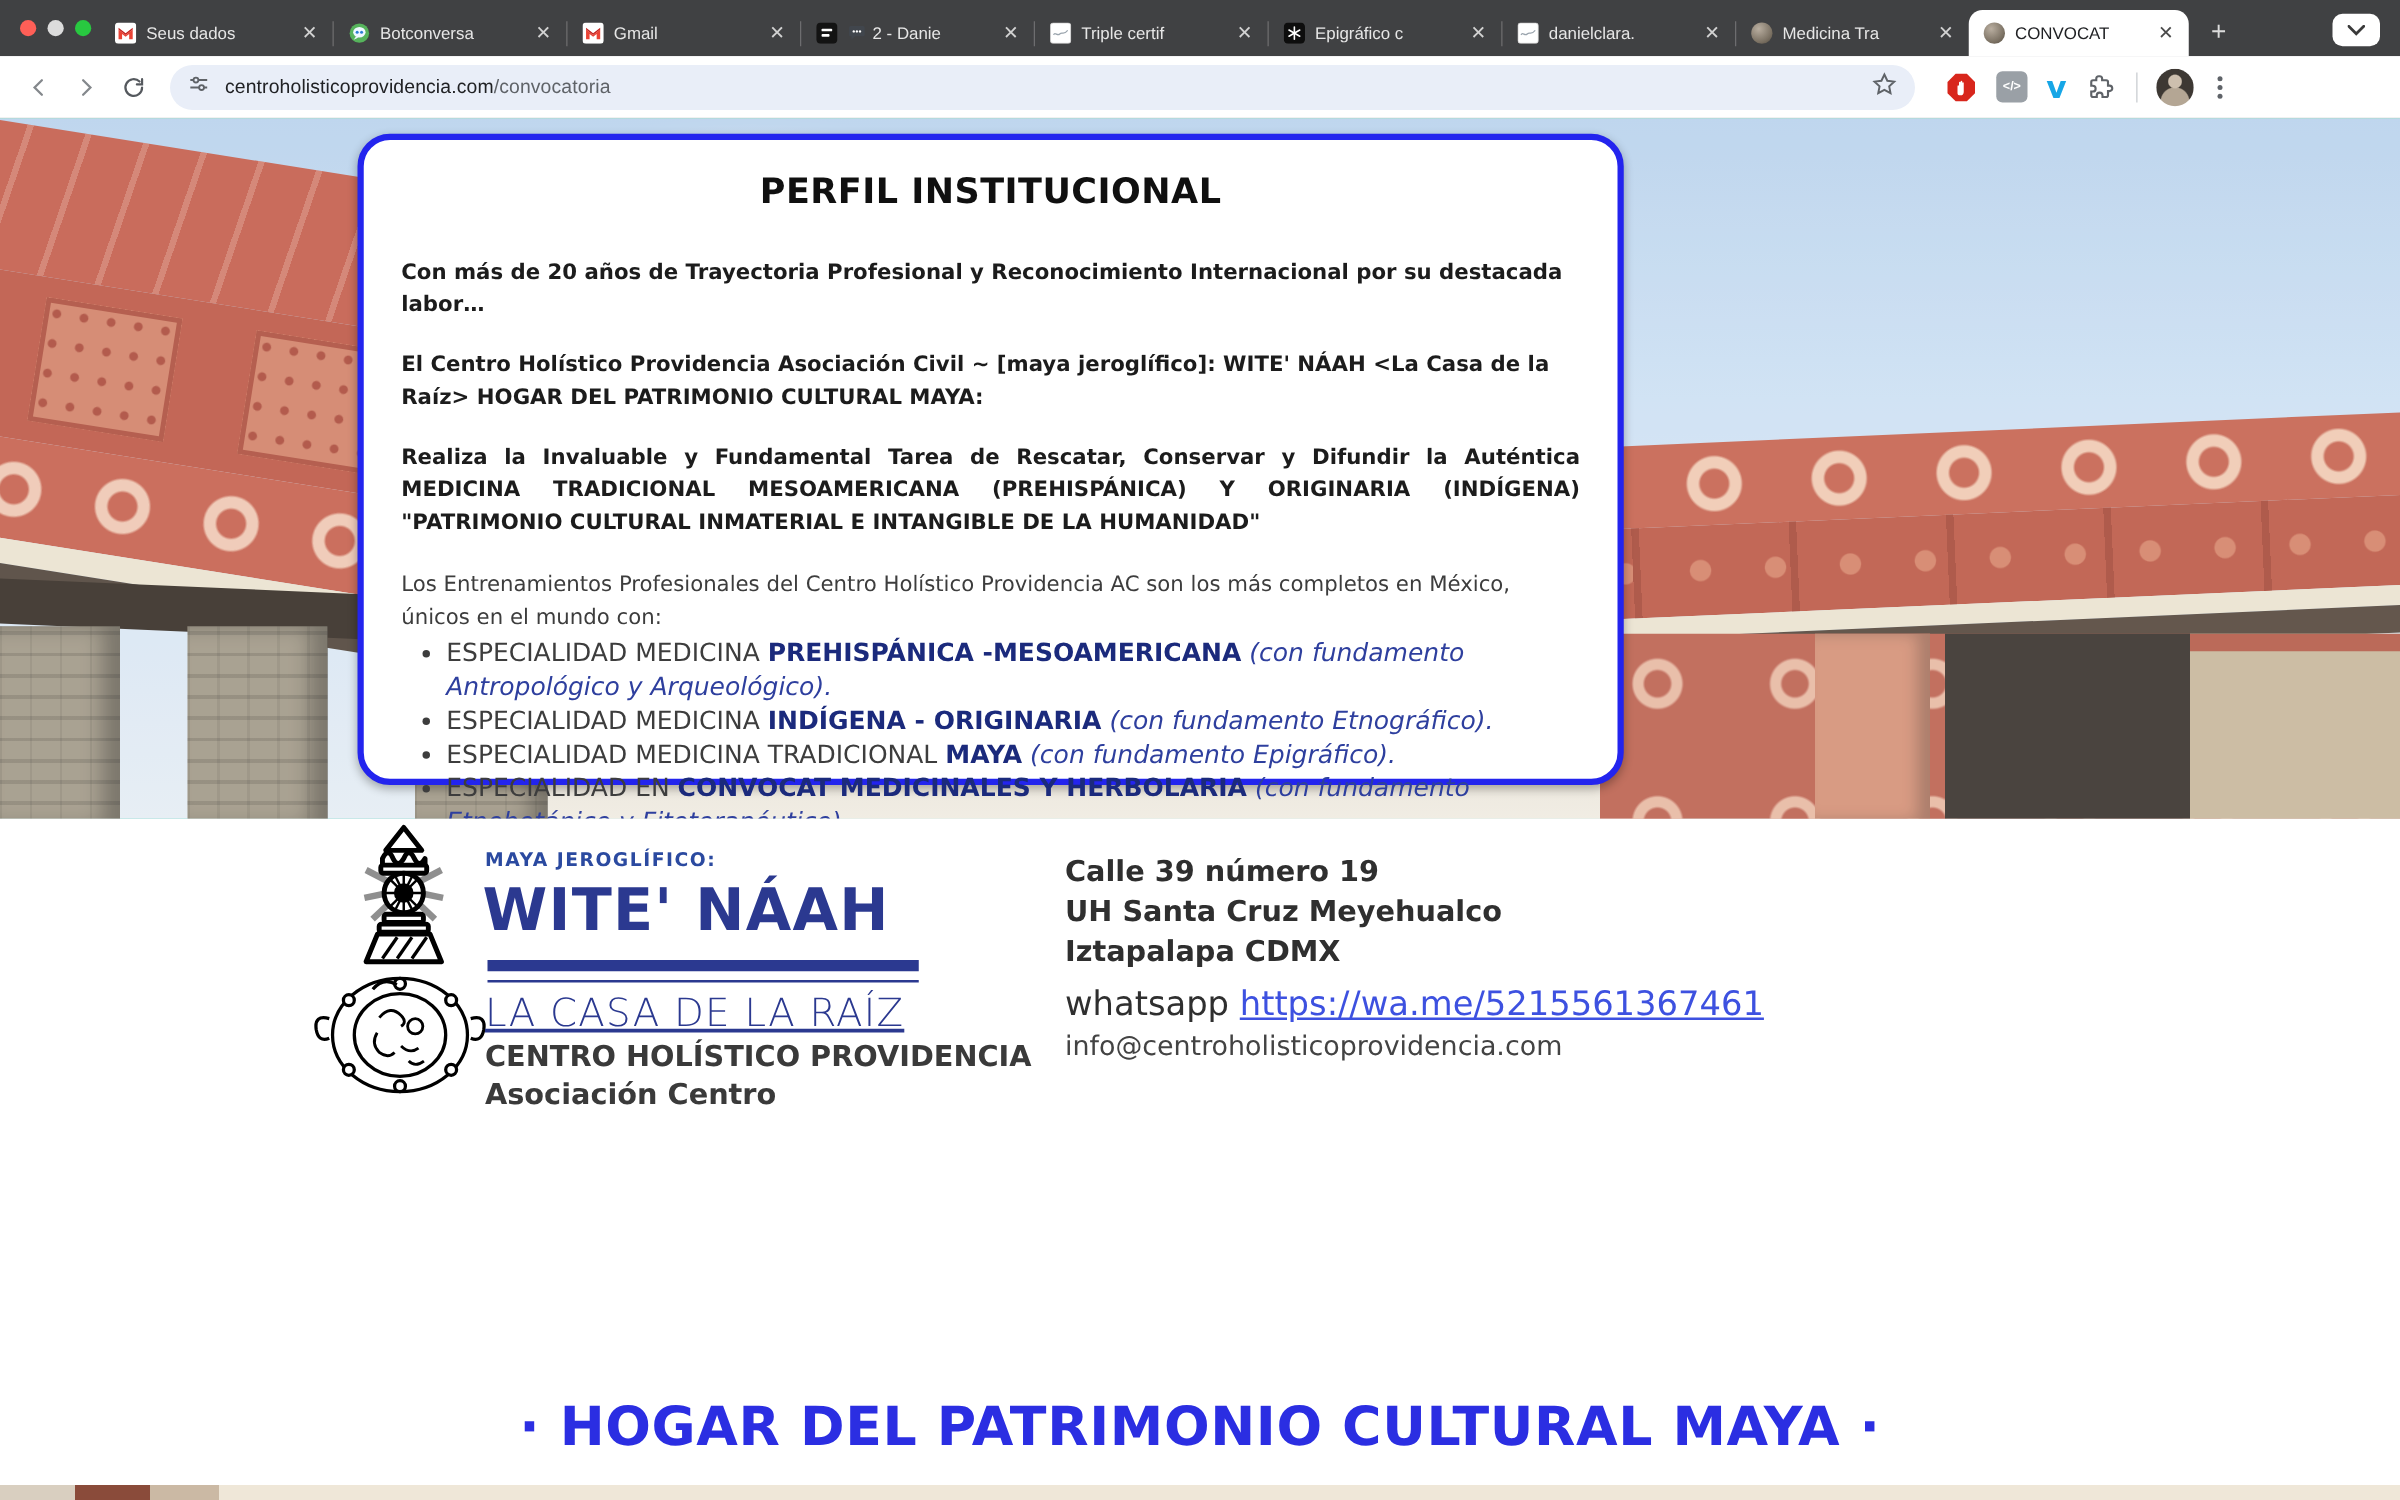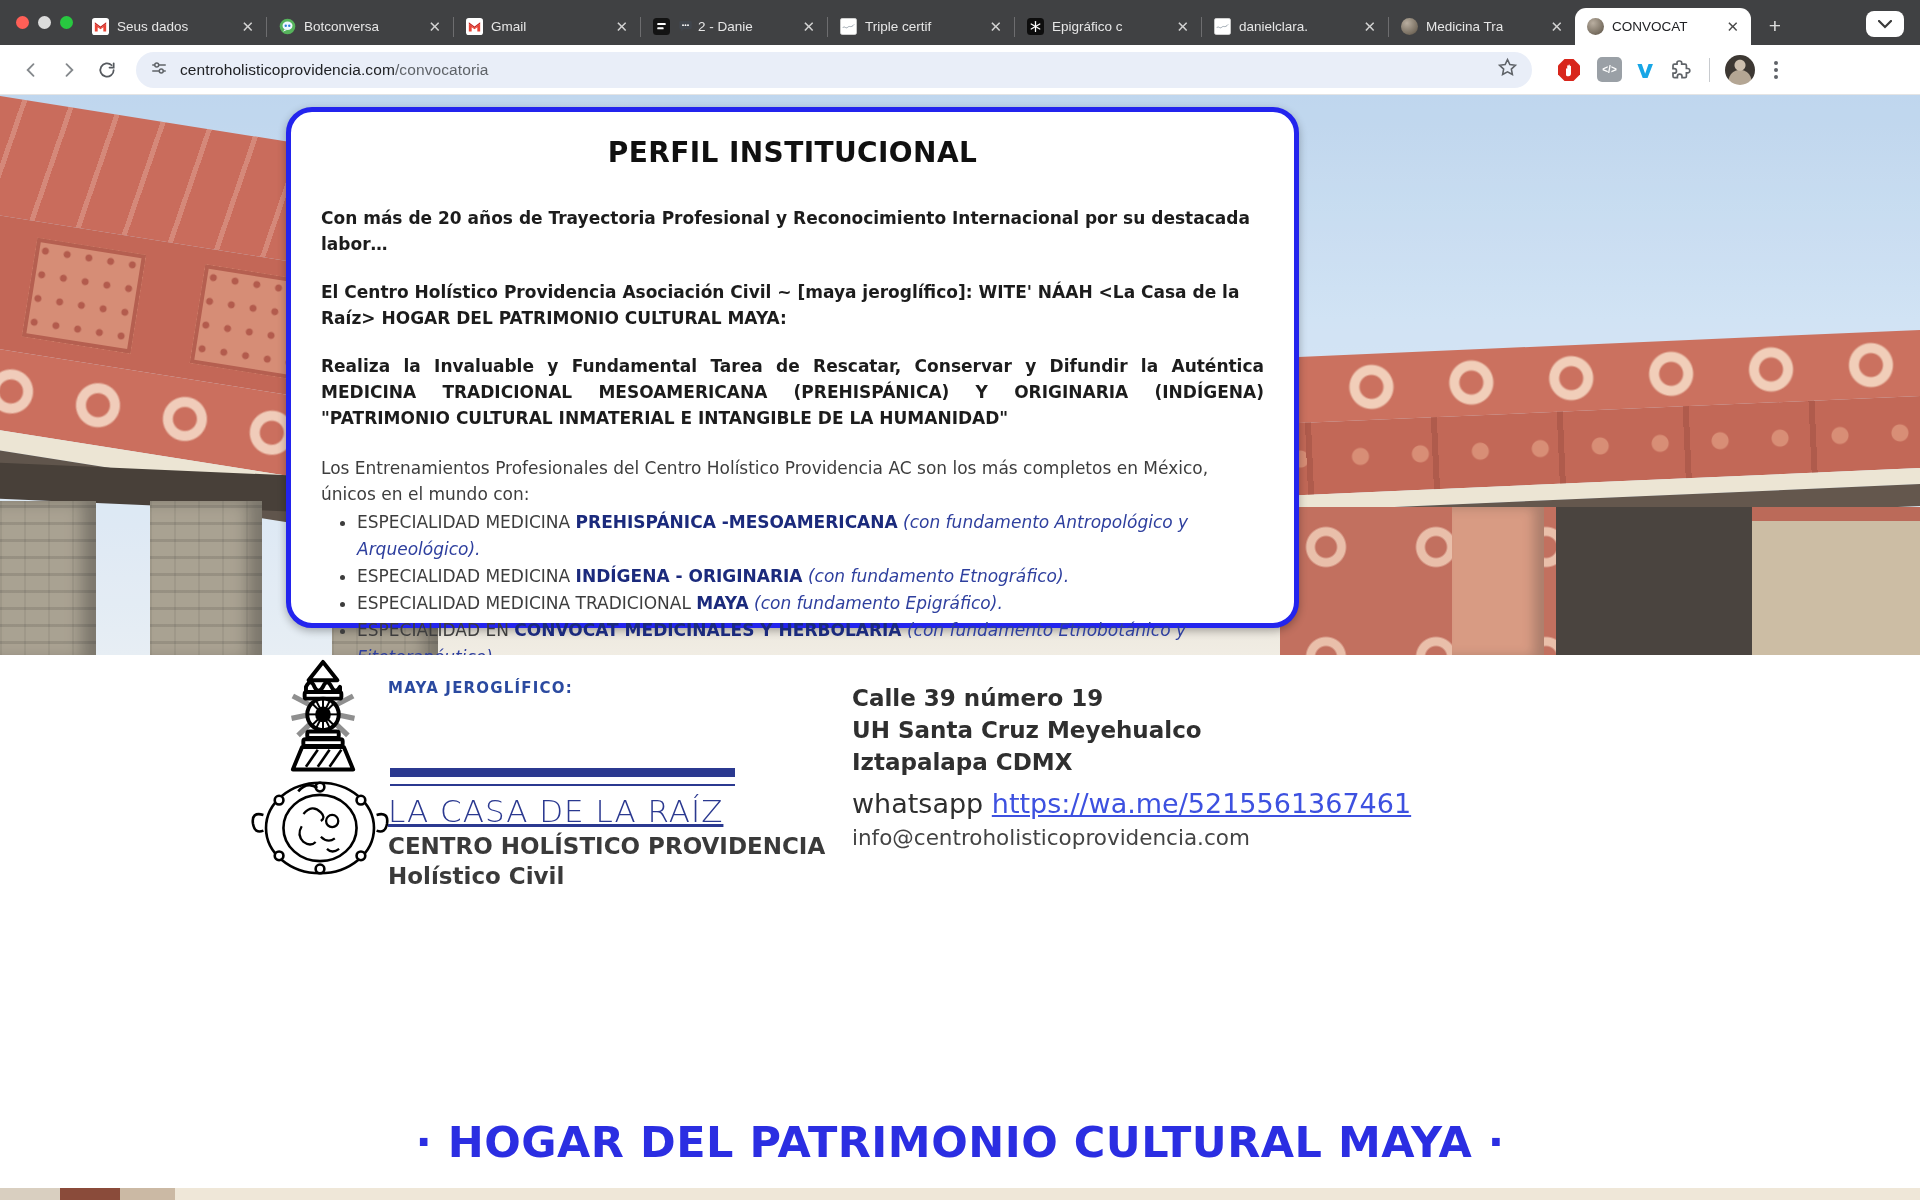--- a/index.html
+++ b/index.html
@@ -124,21 +124,21 @@
           padding:18px 30px 0 30px; color:#222; }
   .card-title { text-align:center; font-size:28px; font-weight:800; color:#101010; letter-spacing:0.4px;
           margin-top:6px; }
   .card p { font-size:17px; line-height:26px; }
   .p-bold { font-weight:bold; color:#1c1c1c; }
   .p1 { margin-top:36px; }
   .p2 { margin-top:22px; }
   .p3 { margin-top:22px; text-align:justify; }
   .p4 { margin-top:24px; color:#3d3d3d; }
   .card ul { margin:2px 0 0 10px; padding-left:26px; }
-  .card li { font-size:17px; line-height:27px; color:#3d3d3d; }
+  .card li { font-size:20px; line-height:27px; color:#3d3d3d; }
   .li-strong { font-weight:bold; color:#1b2a7c; }
   .li-note { font-style:italic; color:#2e3f9e; }
 
   
   .footer { position:absolute; top:560px; left:0; width:1920px; height:545px; background:#fff; }
   .tower-glyph { position:absolute; left:282px; top:3px; width:82px; height:118px; }
   .round-glyph { position:absolute; left:246px; top:118px; width:148px; height:110px; }
   .kicker { position:absolute; left:388px; top:24px; font-size:15px; font-weight:bold; color:#2b4aa0;
             letter-spacing:1.2px; }
   .gtitle { position:absolute; left:386px; top:46px; font-size:47px; font-weight:800; color:#2b3990;
@@ -486,25 +486,26 @@
             <path d="M66 44 q10 -12 20 -2 q6 6 0 10"></path>
             <circle cx="99" cy="52" r="7"></circle>
             <path d="M64 58 q-6 10 2 18 q8 6 14 0"></path>
             <path d="M86 70 q8 8 16 2"></path>
             <path d="M93 84 q6 6 14 0"></path>
           </g>
         </svg>
       </div>
 
       <div class="kicker">MAYA JEROGLÍFICO:</div>
+      <div class="gtitle">WITE' NÁAH</div>
       <div class="rule-thick"></div>
       <div class="rule-thin"></div>
       <div class="subtitle">LA CASA DE LA RAÍZ</div>
       <div class="org">CENTRO HOLÍSTICO PROVIDENCIA</div>
-      <div class="orgtype">Holístico Civil</div>
+      <div class="orgtype">Asociación Centro</div>
 
       <div class="addr a1">Calle 39 número 19</div>
       <div class="addr a2">UH Santa Cruz Meyehualco</div>
       <div class="addr a3">Iztapalapa CDMX</div>
       <div class="wa-row">
         <span>whatsapp</span>
         <span class="wa-link">https://wa.me/5215561367461</span>
       </div>
       <div class="email">info@centroholisticoprovidencia.com</div>
 

